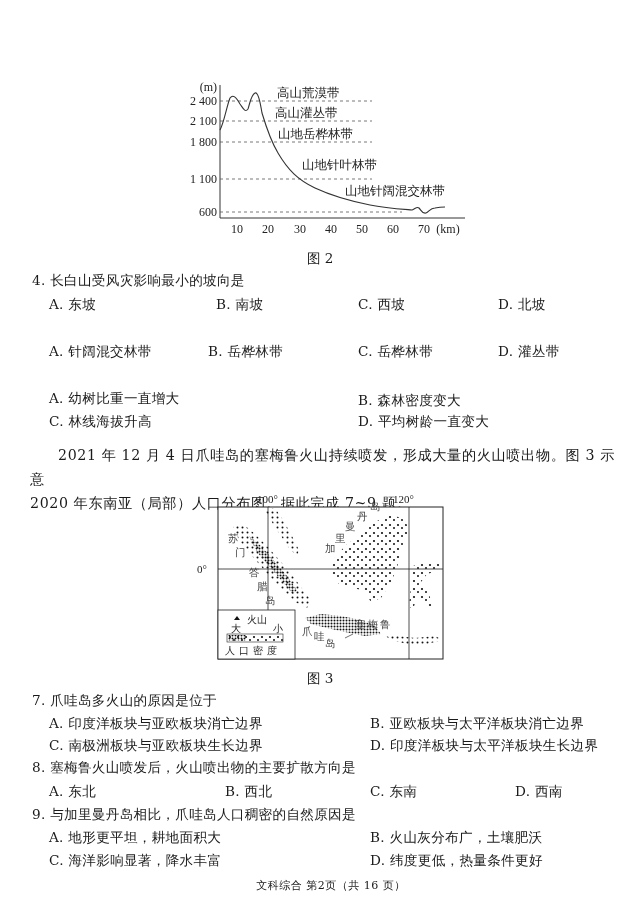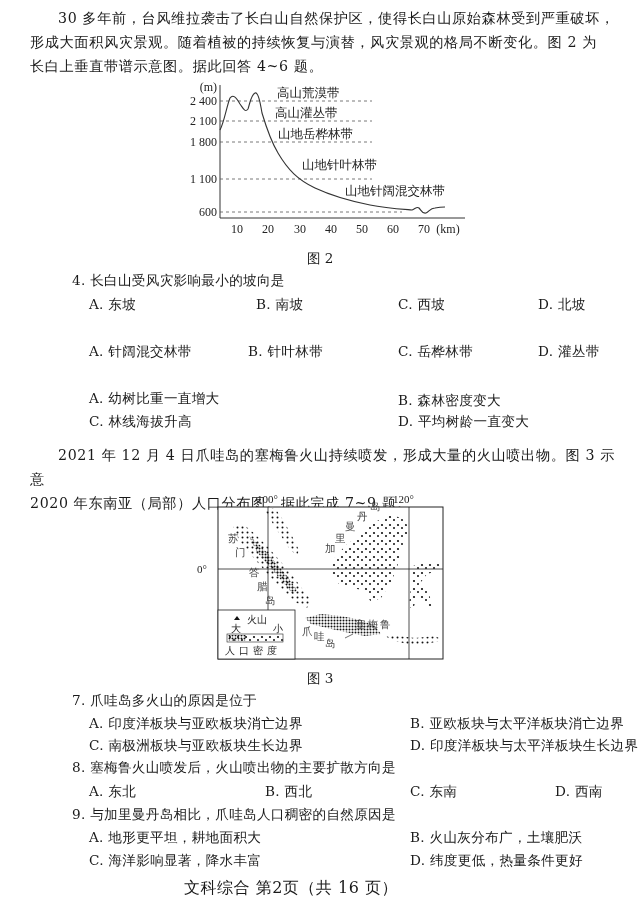--- a/index.html
+++ b/index.html
@@ -2,36 +2,31 @@
 <html><head>
 <meta charset="utf-8">
 <style>
   html, body { margin: 0; padding: 0; background: #ffffff; }
   body { width: 641px; height: 901px; position: relative; overflow: hidden;
          font-family: "DejaVu Serif", "Liberation Serif", serif; color: #1a1a1a; }
   .page { position: absolute; left: 0; top: 0; width: 641px; height: 901px; }
   .para { position: absolute; left: 30px; width: 585px; font-size: 14.2px; line-height: 24px;
           letter-spacing: 0.6px; text-align: justify; }
   .para .indent { display: inline-block; width: 28px; }
-  .line { position: absolute; font-size: 13.6px; white-space: nowrap; letter-spacing: 0.3px; margin-left: 40px; }
+  .line { position: absolute; font-size: 13.6px; white-space: nowrap; letter-spacing: 0.3px; }
   .q { left: 32px; }
   .caption { position: absolute; font-size: 13.5px; white-space: nowrap; }
-  .footer { position: absolute; left: 0; width: 582px; text-align: center; font-size: 16px; top: 878px; letter-spacing: 0.5px; }
+  .footer { position: absolute; left: 0; width: 582px; text-align: center; font-size: 11px; top: 878px; letter-spacing: 0.5px; padding-left: 40px; }
   svg text { font-family: "Liberation Serif", "DejaVu Serif", serif; }
 </style>
 </head>
 <body>
 
 <div class="page">
 
-  <div class="para" style="top:6px;">
-    <div><span class="indent"></span><span>30 多年前，台风维拉袭击了长白山自然保护区，使得长白山原始森林受到严重破坏，</span></div>
-    <div>形成大面积风灾景观。随着植被的持续恢复与演替，风灾景观的格局不断变化。图 2 为</div>
-    <div>长白上垂直带谱示意图。据此回答 4~6 题。</div>
-  </div>
 
   <svg style="position:absolute;left:180px;top:75px;" width="290" height="170" viewBox="0 0 290 170">
 
     <line x1="40" y1="10" x2="40" y2="143" stroke="#333" stroke-width="1"></line>
     <line x1="40" y1="143" x2="285" y2="143" stroke="#333" stroke-width="1"></line>
 
     <g stroke="#555" stroke-width="0.8" stroke-dasharray="3,3">
       <line x1="40" y1="26" x2="192" y2="26"></line>
       <line x1="40" y1="46" x2="192" y2="46"></line>
       <line x1="40" y1="67" x2="192" y2="67"></line>
@@ -72,21 +67,21 @@
 
   <div class="caption" style="left:307px;top:250px;">图 2</div>
 
   <div class="line q" style="top:272px;">4. 长白山受风灾影响最小的坡向是</div>
   <div class="line" style="top:296px;left:49px;">A. 东坡</div>
   <div class="line" style="top:296px;left:216px;">B. 南坡</div>
   <div class="line" style="top:296px;left:358px;">C. 西坡</div>
   <div class="line" style="top:296px;left:498px;">D. 北坡</div>
 
   <div class="line" style="top:343px;left:49px;">A. 针阔混交林带</div>
-  <div class="line" style="top:343px;left:208px;">B. 针叶林带</div>
+  <div class="line" style="top:343px;left:208px;">B. 岳桦林带</div>
   <div class="line" style="top:343px;left:358px;">C. 岳桦林带</div>
   <div class="line" style="top:343px;left:498px;">D. 灌丛带</div>
 
   <div class="line" style="top:390px;left:49px;">A. 幼树比重一直增大</div>
   <div class="line" style="top:392px;left:358px;">B. 森林密度变大</div>
   <div class="line" style="top:413px;left:49px;">C. 林线海拔升高</div>
   <div class="line" style="top:413px;left:358px;">D. 平均树龄一直变大</div>
 
   <div class="para" style="top:443px;">
     <div><span class="indent"></span><span>2021 年 12 月 4 日爪哇岛的塞梅鲁火山持续喷发，形成大量的火山喷出物。图 3 示意</span></div>

